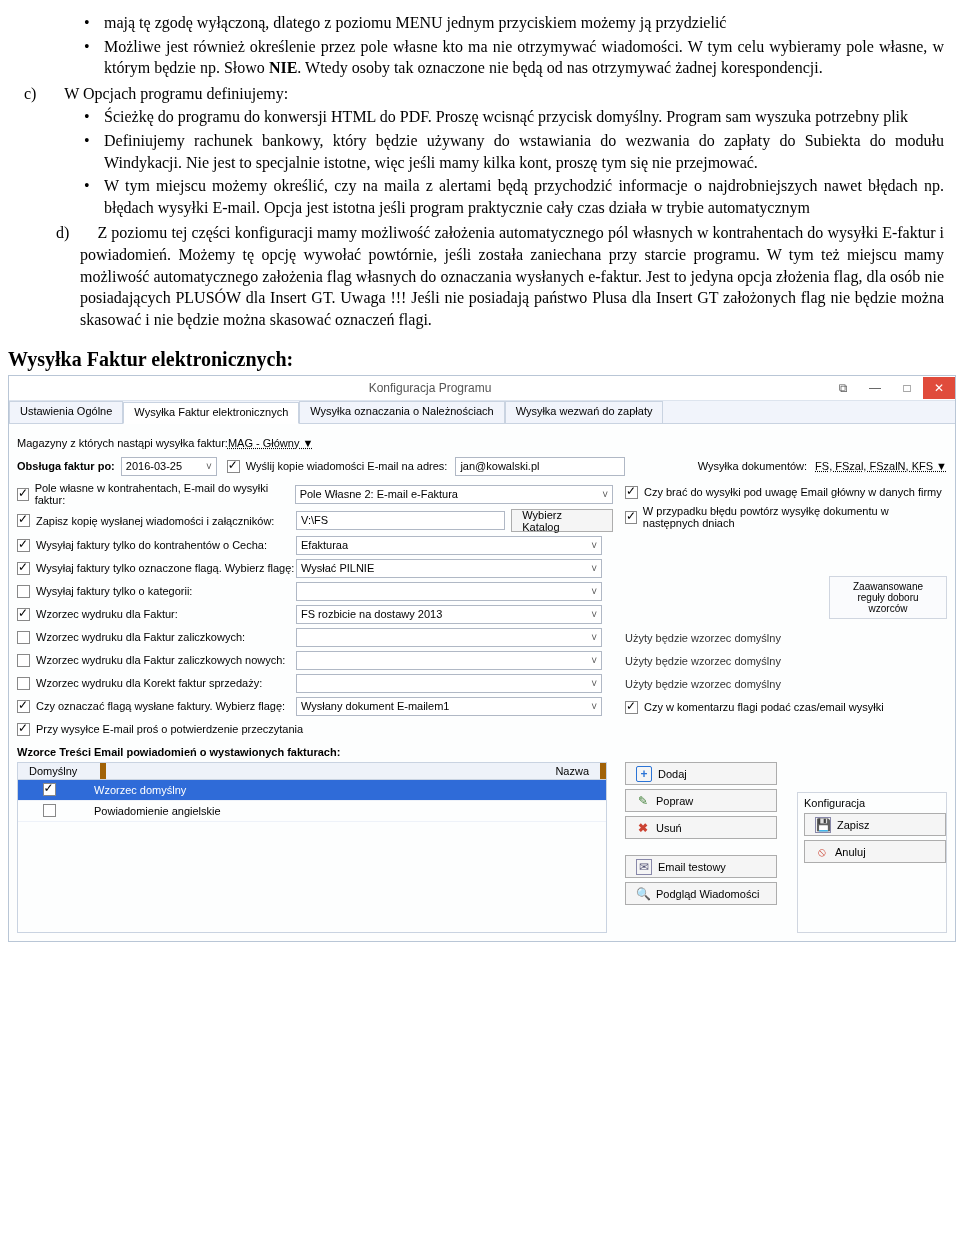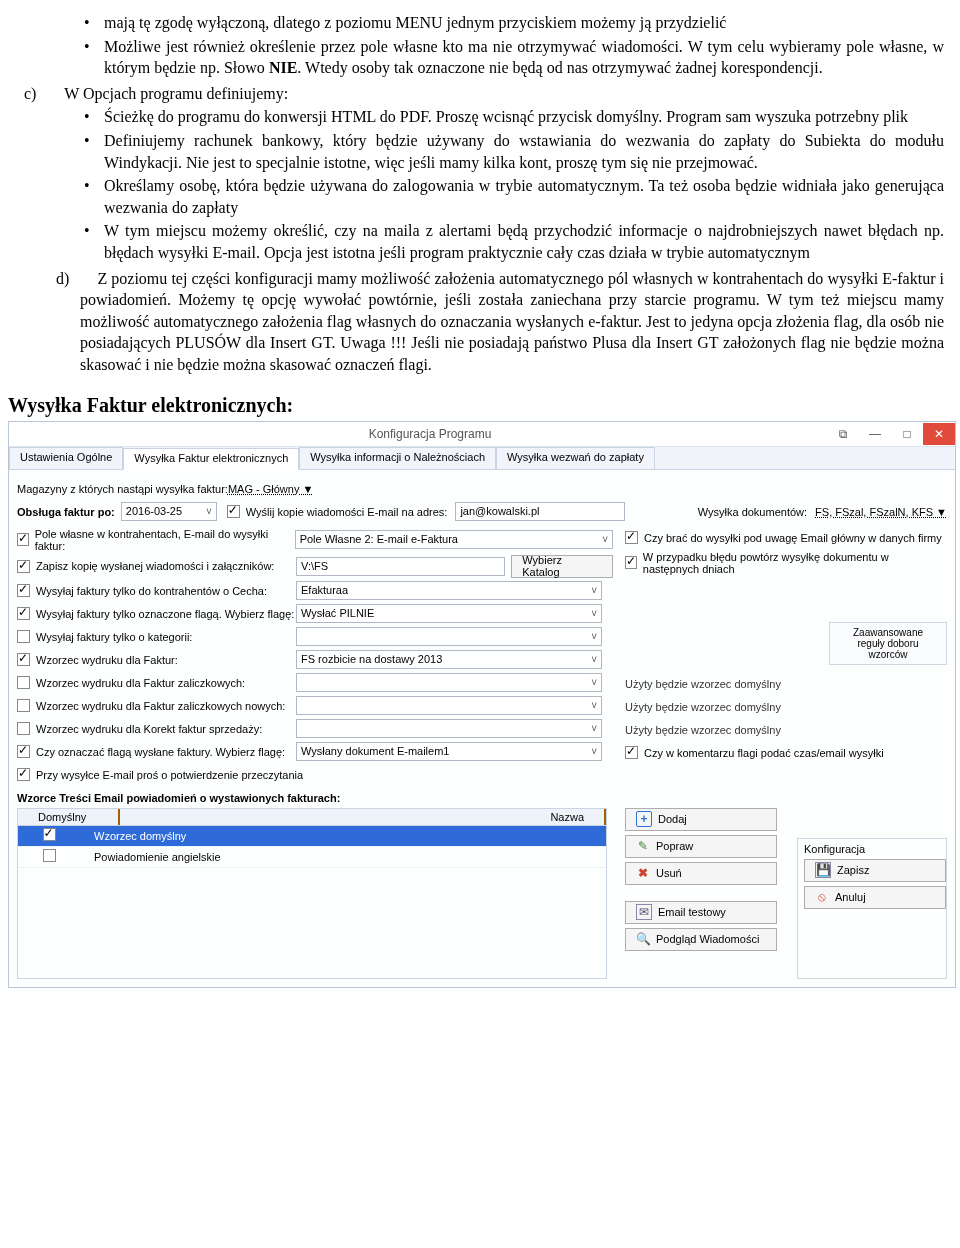--- a/index.html
+++ b/index.html
@@ -193,22 +193,22 @@
     border: 1px solid #c9d3e1;
     width: 100%;
   }
   .table-head {
     display: flex;
     background: #eef2f9;
     border-bottom: 1px solid #c9d3e1;
     font-size: 11px;
   }
   .th {
-    padding: 2px 20px;
-    border-right: 2px solid #a16207;
+    padding: 2px 11px;
+    border-right: 6px solid #a16207;
   }
   .tr {
     display: flex;
     align-items: center;
     height: 20px;
     border-bottom: 1px solid #eef2f9;
     padding: 0 4px;
   }
   .tr.sel {
     background: #2f6bd8;
@@ -263,41 +263,40 @@
   <ul>
     <li>mają tę zgodę wyłączoną, dlatego z poziomu MENU jednym przyciskiem możemy ją przydzielić</li>
     <li>
       <span>Możliwe jest również określenie przez pole własne kto ma nie otrzymywać wiadomości. W tym celu wybieramy pole własne, w którym będzie np. Słowo </span><b>NIE</b><span>. Wtedy osoby tak oznaczone nie będą od nas otrzymywać żadnej korespondencji.</span>
     </li>
   </ul>
   <div class="after-letter"><span class="letter">c)  </span><span>W Opcjach programu definiujemy:</span></div>
   <ul>
     <li>Ścieżkę do programu do konwersji HTML do PDF. Proszę wcisnąć przycisk domyślny. Program sam wyszuka potrzebny plik</li>
     <li>Definiujemy rachunek bankowy, który będzie używany do wstawiania do wezwania do zapłaty do Subiekta do modułu Windykacji. Nie jest to specjalnie istotne, więc jeśli mamy kilka kont, proszę tym się nie przejmować.</li>
-    <li>Określamy osobę, która będzie używana do zalogowania w trybie automatycznym. Ta też osoba będzie widniała jako generująca wezwania do zapłaty</li>
     <li>W tym miejscu możemy określić, czy na maila z alertami będą przychodzić informacje o najdrobniejszych nawet błędach np. błędach wysyłki E-mail. Opcja jest istotna jeśli program praktycznie cały czas działa w trybie automatycznym</li>
   </ul>
   <div class="indent"><span class="letter">d)  </span><span>Z poziomu tej części konfiguracji mamy możliwość założenia automatycznego pól własnych w kontrahentach do wysyłki E-faktur i powiadomień. Możemy tę opcję wywołać powtórnie, jeśli została zaniechana przy starcie programu. W tym też miejscu mamy możliwość automatycznego założenia flag własnych do oznaczania wysłanych e-faktur. Jest to jedyna opcja złożenia flag, dla osób nie posiadających PLUSÓW dla Insert GT. Uwaga !!! Jeśli nie posiadają państwo Plusa dla Insert GT założonych flag nie będzie można skasować i nie będzie można skasować oznaczeń flagi.</span></div>
 </div>
 
 <div class="section-title">Wysyłka Faktur elektronicznych:</div>
 
 <div class="app">
   <div class="titlebar">
     <div style="width:24px"></div>
     <div class="titlebar-title">Konfiguracja Programu</div>
     <div class="winbtn">⧉</div>
     <div class="winbtn">—</div>
     <div class="winbtn">□</div>
     <div class="winbtn close">✕</div>
   </div>
   <div class="tabs">
     <div class="tab">Ustawienia Ogólne</div>
     <div class="tab active">Wysyłka Faktur elektronicznych</div>
-    <div class="tab">Wysyłka informacji o Należnościach</div>
+    <div class="tab">Wysyłka oznaczania o Należnościach</div>
     <div class="tab">Wysyłka wezwań do zapłaty</div>
   </div>
 
   <div class="content">
     <div class="row">
       <span class="lbl">Magazyny z których nastąpi wysyłka faktur:</span>
       <span class="linklike">MAG - Główny ▼</span>
     </div>
 
     <div class="row">

